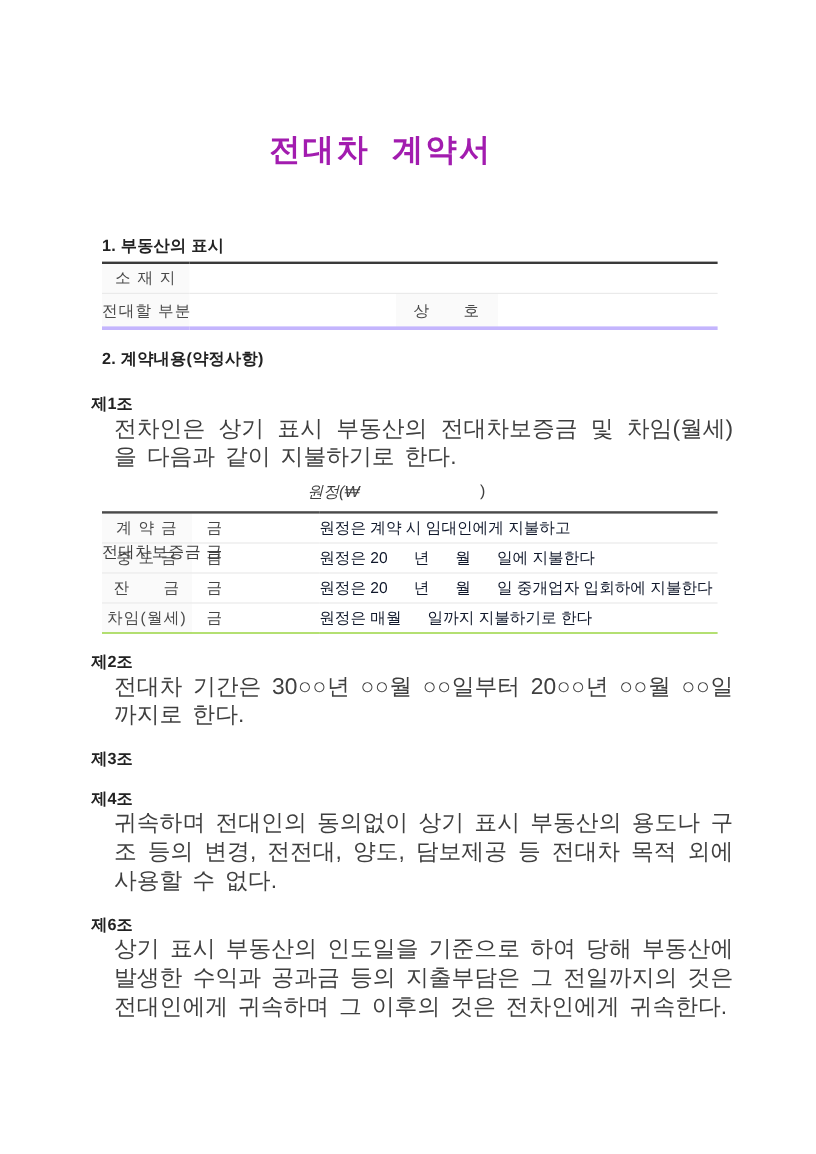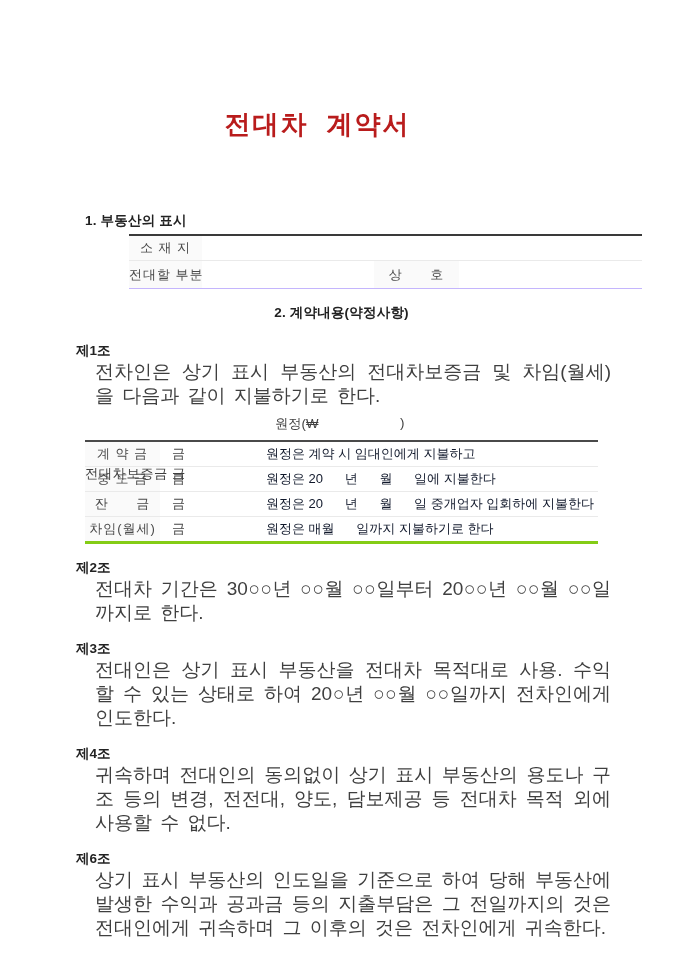--- a/index.html
+++ b/index.html
@@ -6,56 +6,56 @@
   body{
     width:680px;height:962px;background:#ffffff;
     font-family:"Liberation Sans","DejaVu Sans",sans-serif;
     color:#3d3d3d;-webkit-font-smoothing:antialiased;
   }
   .page{position:relative;width:680px;height:962px;overflow:hidden;background:#fff;}
   .content{margin:0 0 0 85px;width:513px;}
 
   .doc-title{
     margin:108px 0 0 0;width:635px;text-align:center;
-    font-size:26px;line-height:32px;font-weight:bold;color:#b91c1c;
+    font-size:26px;line-height:32px;font-weight:bold;color:#a21caf;
     letter-spacing:2px;word-spacing:9px;
   }
 
   .sec-heading{
     font-size:13.5px;font-weight:bold;color:#222;
     line-height:18px;letter-spacing:0.2px;
   }
-  .sec1-heading{margin-top:72px;margin-bottom:4px;}
-  .sec2-heading{margin-top:15px;text-align:center;}
+  .sec1-heading{margin-top:56px;margin-bottom:4px;}
+  .sec2-heading{margin-top:15px;}
 
   table{border-collapse:collapse;table-layout:fixed;width:513px;font-size:13px;color:#454545;}
-  .t1{border-top:2px solid #3a3a3a;border-bottom:1px solid #c4b5fd;margin-left:44px;}
+  .t1{border-top:2px solid #3a3a3a;border-bottom:3px solid #c4b5fd;}
   .t1 td{height:24px;padding:0;}
   .t1 tr+tr td{border-top:1px solid #eaeaea;height:27px;}
-  .t2{border-top:2px solid #4a4a4a;border-bottom:3px solid #84cc16;margin-top:4px;}
+  .t2{border-top:2px solid #4a4a4a;border-bottom:1px solid #84cc16;margin-top:4px;}
   .t2 td{height:24px;padding:0;border-top:1px solid #eaeaea;}
   .t2 tr:first-child td{border-top:none;}
   td.lbl{background:#fafafa;text-align:center;letter-spacing:1px;color:#4a4a4a;white-space:pre;}
   td.cur{padding-left:12px;white-space:pre;}
   td.terms{white-space:pre;color:#0f172a;}
   td.val{background:#ffffff;}
 
   .art-no{
     margin-left:-9px;margin-top:3px;font-size:13.5px;font-weight:bold;
     color:#222;line-height:19px;
   }
   .art-body{
     margin:0 0 0 10px;width:516px;font-size:19px;line-height:24px;
     text-align:justify;word-spacing:3px;color:#3f3f3f;
   }
   .article{margin-top:14px;}
 
   .deposit-line{position:relative;height:23px;margin-top:5px;font-size:13.3px;color:#3f3f3f;}
   .deposit-line .dl-label{position:absolute;left:0;top:20px;letter-spacing:0.5px;margin-top:32px;}
-  .deposit-line .dl-open{position:absolute;left:190px;top:2px;}
+  .deposit-line .dl-open{position:absolute;left:171px;top:2px;font-style:italic;}
   .deposit-line .dl-close{position:absolute;left:315px;top:2px;}
 </style>
 </head>
 <body>
 
 <div class="page">
 
   <h1 class="doc-title">전대차  계약서</h1>
 
   <div class="content">
@@ -126,21 +126,20 @@
     </tbody>
       </table>
 
     <div class="article">
       <div class="art-no">제2조</div>
       <p class="art-body">전대차 기간은 30○○년 ○○월 ○○일부터 20○○년 ○○월 ○○일까지로 한다.</p>
     </div>
 
     <div class="article">
       <div class="art-no">제3조</div>
-      <p class="art-body">전대인은 상기 표시 부동산을 전대차 목적대로 사용. 수익 할 수 있는 상태로 하여 20○년 ○○월 ○○일까지 전차인에게 인도한다.</p>
     </div>
 
     <div class="article">
       <div class="art-no">제4조</div>
       <p class="art-body">귀속하며 전대인의 동의없이 상기 표시 부동산의 용도나 구조 등의 변경, 전전대, 양도, 담보제공 등 전대차 목적 외에 사용할 수 없다.</p>
     </div>
 
     <div class="article">
     </div>
 

